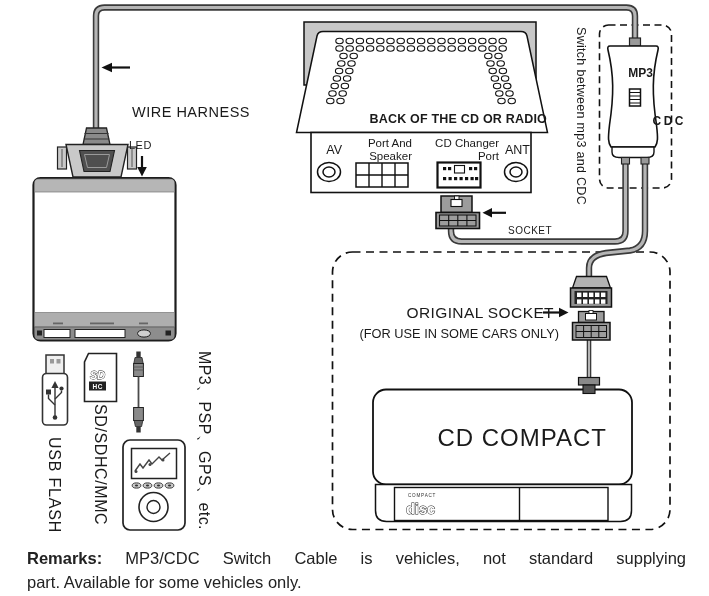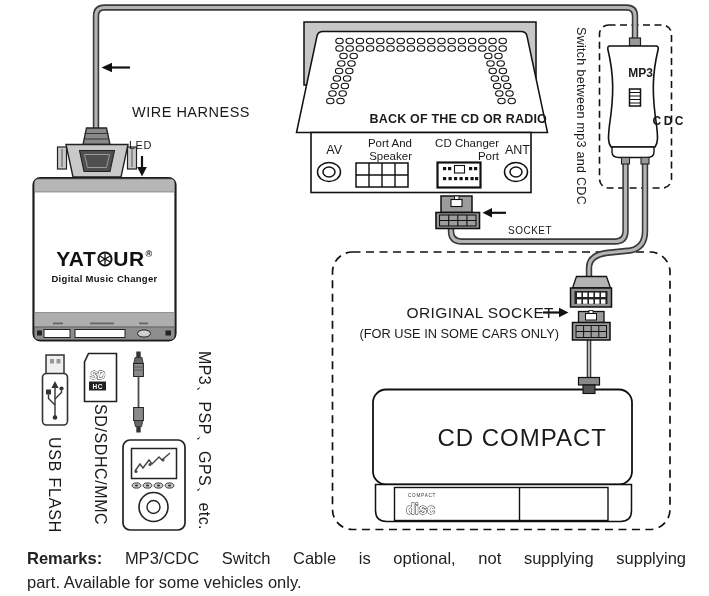--- a/index.html
+++ b/index.html
@@ -319,35 +319,23 @@
 <div class="lbl ctr" style="left:358px;top:304px;width:196px;font-size:15.5px;letter-spacing:.4px;">ORIGINAL SOCKET</div>
 <div class="lbl ctr" style="left:335px;top:326px;width:224px;font-size:12.8px;">(FOR USE IN SOME CARS ONLY)</div>
 
 <div class="lbl ctr" style="left:398px;top:424px;width:209px;font-size:24px;letter-spacing:1px;">CD COMPACT</div>
 
 <div class="lbl ctr" style="left:613px;top:66px;width:40px;font-size:12px;font-weight:700;">MP3</div>
 <div class="lbl ctr" style="left:612px;top:114px;width:44px;font-size:12px;font-weight:700;letter-spacing:2.5px;margin-left:30px;">CDC</div>
 
 <div class="vlabel" style="left:588px;top:27px;font-size:12.5px;letter-spacing:.3px;">Switch between mp3 and CDC</div>
 
-<div style="position:absolute;left:36px;top:247px;width:137px;text-align:center;">
-  <div class="brand">
-    <span>YAT</span>
-    <svg width="16" height="16" viewBox="0 0 16 16" style="margin:0 .5px;">
-      <circle cx="8" cy="8" r="6.6" fill="none" stroke="#111" stroke-width="2"></circle>
-      <path d="M8 2.5 V13.5 M3.2 5.2 L12.8 10.8 M3.2 10.8 L12.8 5.2" stroke="#111" stroke-width="1.3"></path>
-    </svg>
-    <span>UR</span>
-    <sup>®</sup>
-  </div>
-  <div class="brand-sub">Digital Music Changer</div>
-</div>
 
 <div class="vlabel" style="left:63px;top:437px;font-size:16px;letter-spacing:.8px;">USB FLASH</div>
 <div class="vlabel" style="left:109px;top:404px;font-size:16px;letter-spacing:.6px;">SD/SDHC/MMC</div>
 <div class="vlabel" style="left:214px;top:351px;font-size:16px;letter-spacing:.4px;">MP3、PSP、GPS、etc.</div>
 
 <div class="remarks">
-  <div class="l1"><b>Remarks:</b> <span>MP3/CDC Switch Cable is optional, not supplying supplying</span></div>
+  <div class="l1"><b>Remarks:</b> <span>MP3/CDC Switch Cable is vehicles, not standard supplying</span></div>
   <div class="l2">part. Available for some vehicles only.</div>
 </div>
 
 </div>
 
 </body></html>

